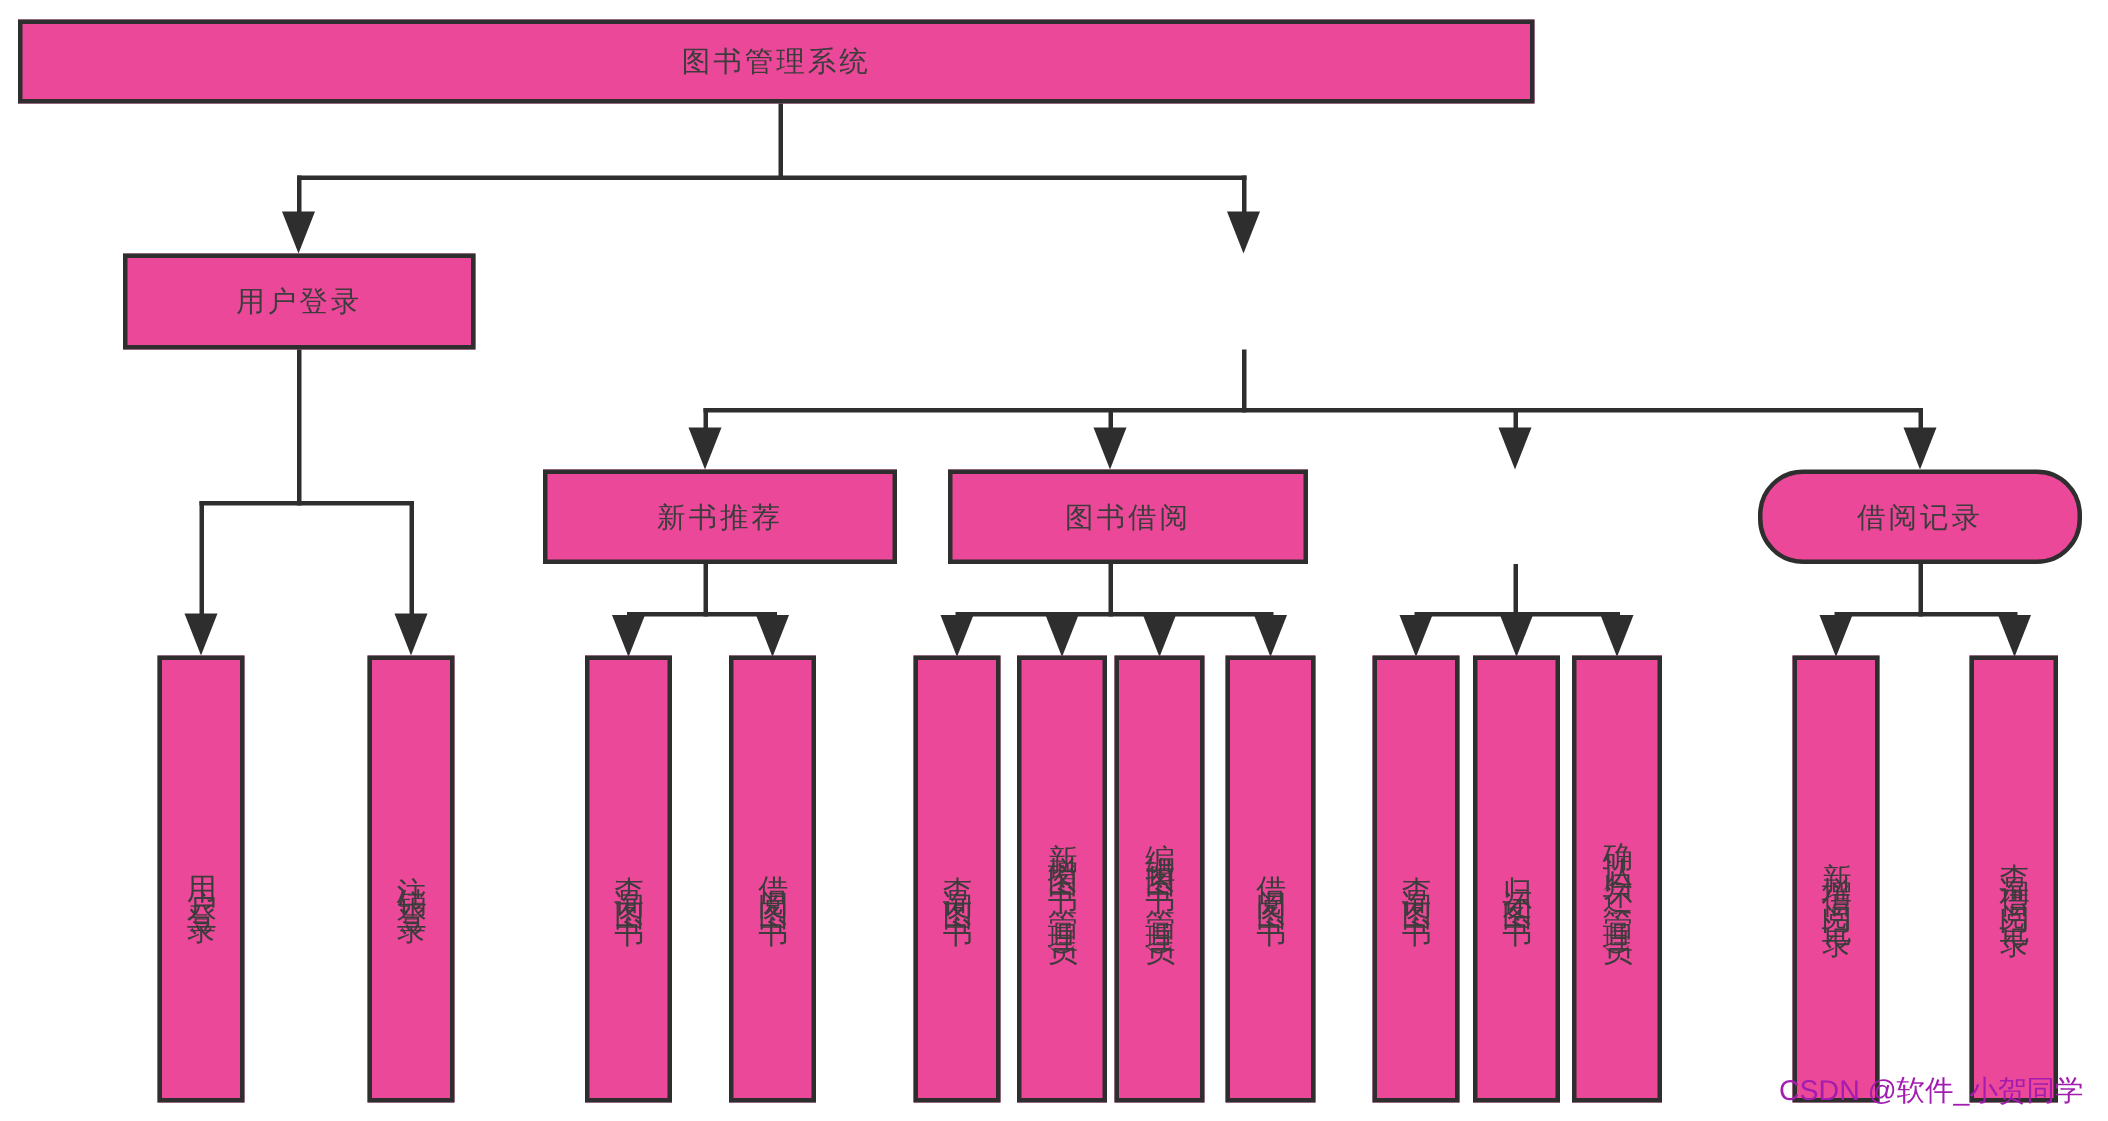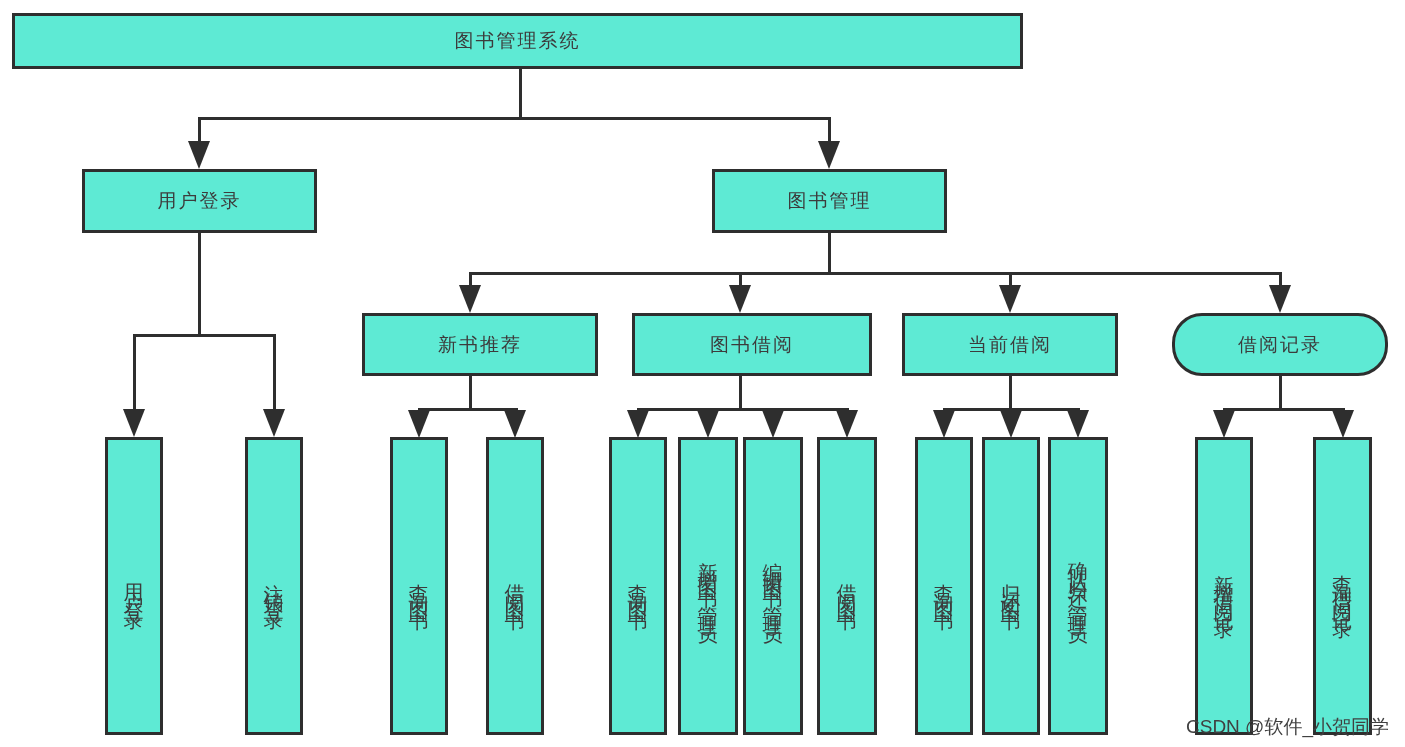--- a/index.html
+++ b/index.html
@@ -6,21 +6,21 @@
   .canvas {
     position: relative;
     width: 1405px;
     height: 747px;
     background: #ffffff;
     overflow: hidden;
     font-family: "Liberation Sans", sans-serif;
   }
   .node {
     position: absolute;
-    background: #5eead4;
+    background: #ec4899;
     border: 3px solid #2e2e2e;
     box-sizing: border-box;
     display: flex;
     align-items: center;
     justify-content: center;
     color: #3c3c3c;
   }
   .node.hlabel { font-size: 19px; letter-spacing: 2px; white-space: nowrap; }
   .leaf .vtext {
     writing-mode: vertical-rl;
@@ -39,21 +39,21 @@
     width: 0; height: 0;
     border-left: 11px solid transparent;
     border-right: 11px solid transparent;
     border-top: 28px solid #2e2e2e;
   }
   .watermark {
     position: absolute;
     left: 1186px;
     top: 714px;
     font-size: 19px;
-    color: #404040;
+    color: #a21caf;
     white-space: nowrap;
     z-index: 5;
   }
 
   
   #root            { left: 12px;   top: 13px;  width: 1011px; height: 56px; }
   #user-login      { left: 82px;   top: 169px; width: 235px;  height: 64px; }
   #book-mgmt       { left: 712px;  top: 169px; width: 235px;  height: 64px; }
   #new-book-rec    { left: 362px;  top: 313px; width: 236px;  height: 63px; }
   #book-borrow     { left: 632px;  top: 313px; width: 240px;  height: 63px; }
@@ -87,23 +87,20 @@
   <div class="vline" style="left:519px; top:69px;  height:50px;"></div>
   <div class="hline" style="left:198px; top:117px; width:633px;"></div>
   <div class="vline" style="left:198px; top:117px; height:28px;"></div>
   <div class="arrow" style="left:188px; top:141px;"></div>
   <div class="vline" style="left:828px; top:117px; height:28px;"></div>
   <div class="arrow" style="left:818px; top:141px;"></div>
 
   <div class="node hlabel" id="user-login">
     <span>用户登录</span>
   </div>
-  <div class="node hlabel" id="book-mgmt">
-    <span>图书管理</span>
-  </div>
 
   <div class="vline" style="left:198px; top:233px; height:104px;"></div>
   <div class="hline" style="left:133px; top:334px; width:143px;"></div>
   <div class="vline" style="left:133px; top:334px; height:78px;"></div>
   <div class="arrow" style="left:123px; top:409px;"></div>
   <div class="vline" style="left:273px; top:334px; height:78px;"></div>
   <div class="arrow" style="left:263px; top:409px;"></div>
 
   <div class="vline" style="left:828px; top:233px; height:42px;"></div>
   <div class="hline" style="left:469px; top:272px; width:813px;"></div>
@@ -114,23 +111,20 @@
   <div class="vline" style="left:1009px; top:272px; height:16px;"></div>
   <div class="arrow" style="left:999px;  top:285px;"></div>
   <div class="vline" style="left:1279px; top:272px; height:16px;"></div>
   <div class="arrow" style="left:1269px; top:285px;"></div>
 
   <div class="node hlabel" id="new-book-rec">
     <span>新书推荐</span>
   </div>
   <div class="node hlabel" id="book-borrow">
     <span>图书借阅</span>
-  </div>
-  <div class="node hlabel" id="current-borrow">
-    <span>当前借阅</span>
   </div>
   <div class="node hlabel" id="borrow-records">
     <span>借阅记录</span>
   </div>
 
   <div class="vline" style="left:469px; top:376px; height:35px;"></div>
   <div class="hline" style="left:418px; top:408px; width:100px;"></div>
   <div class="arrow" style="left:408px; top:410px;"></div>
   <div class="arrow" style="left:504px; top:410px;"></div>
 

